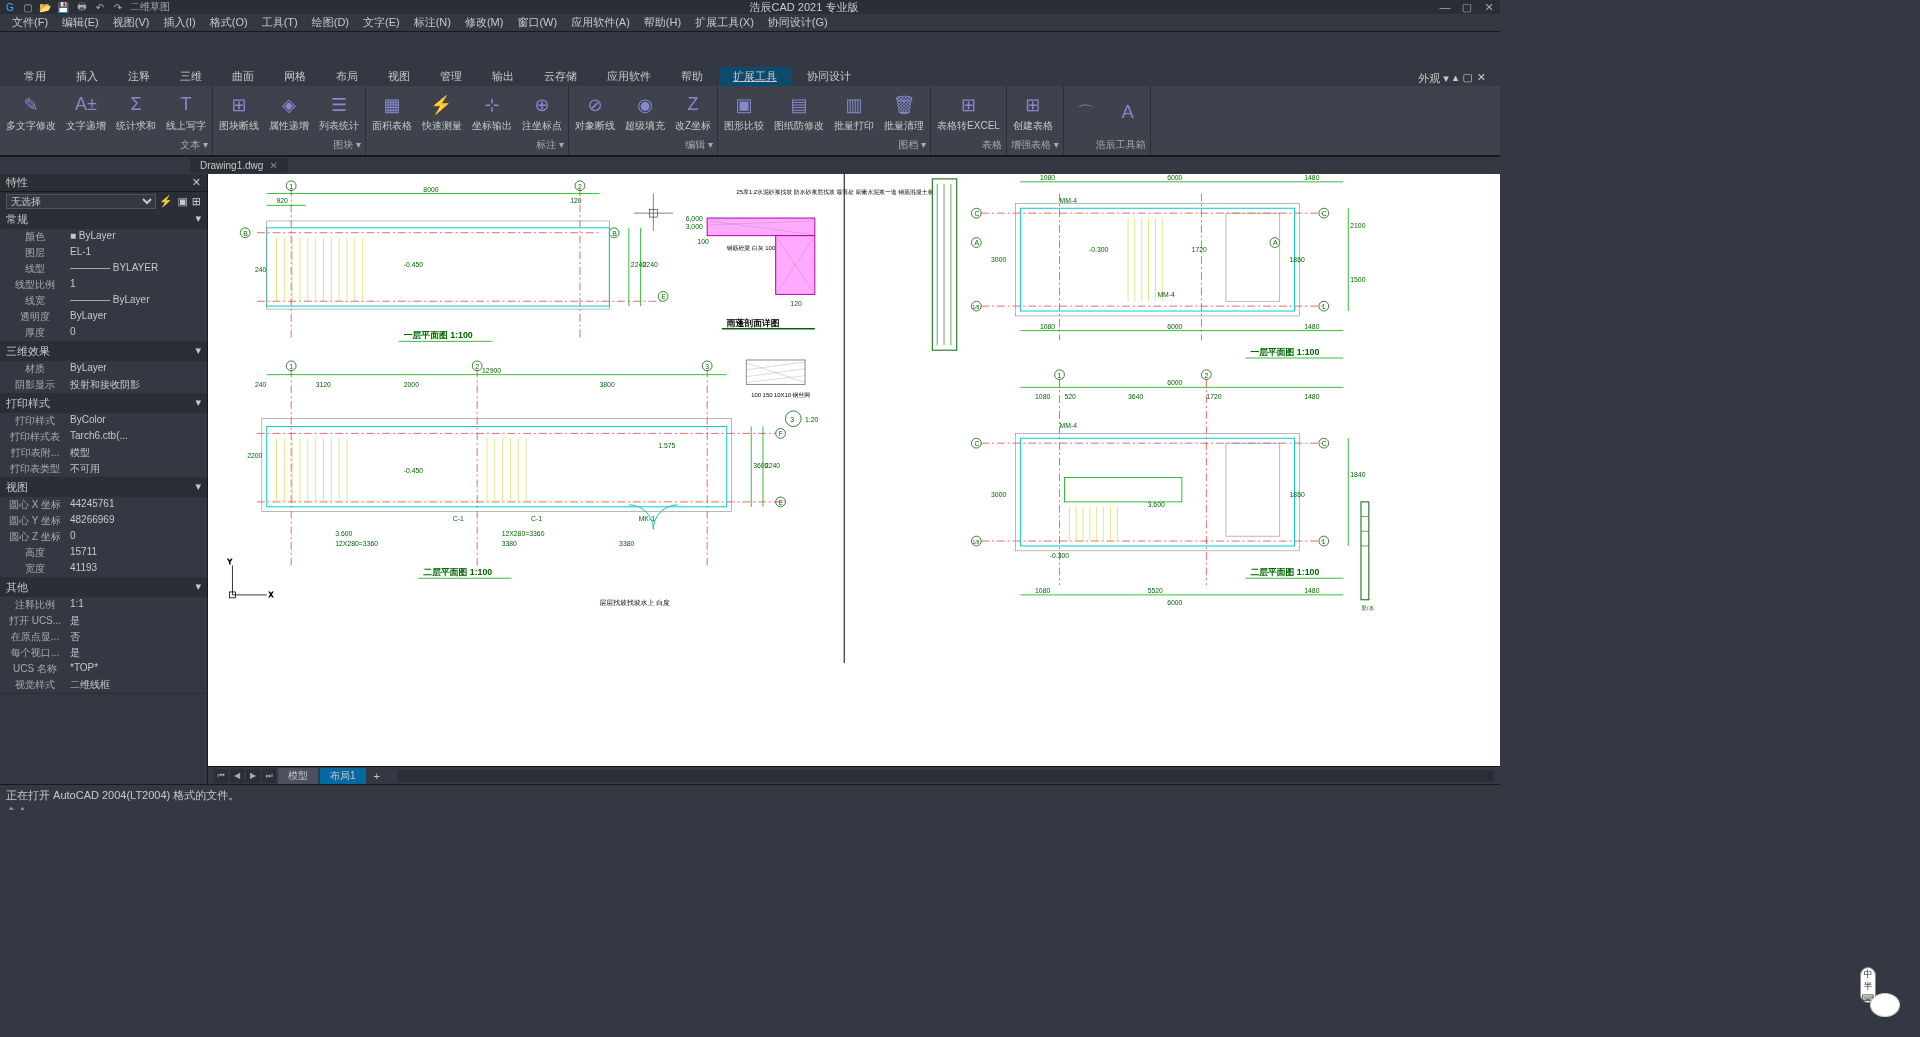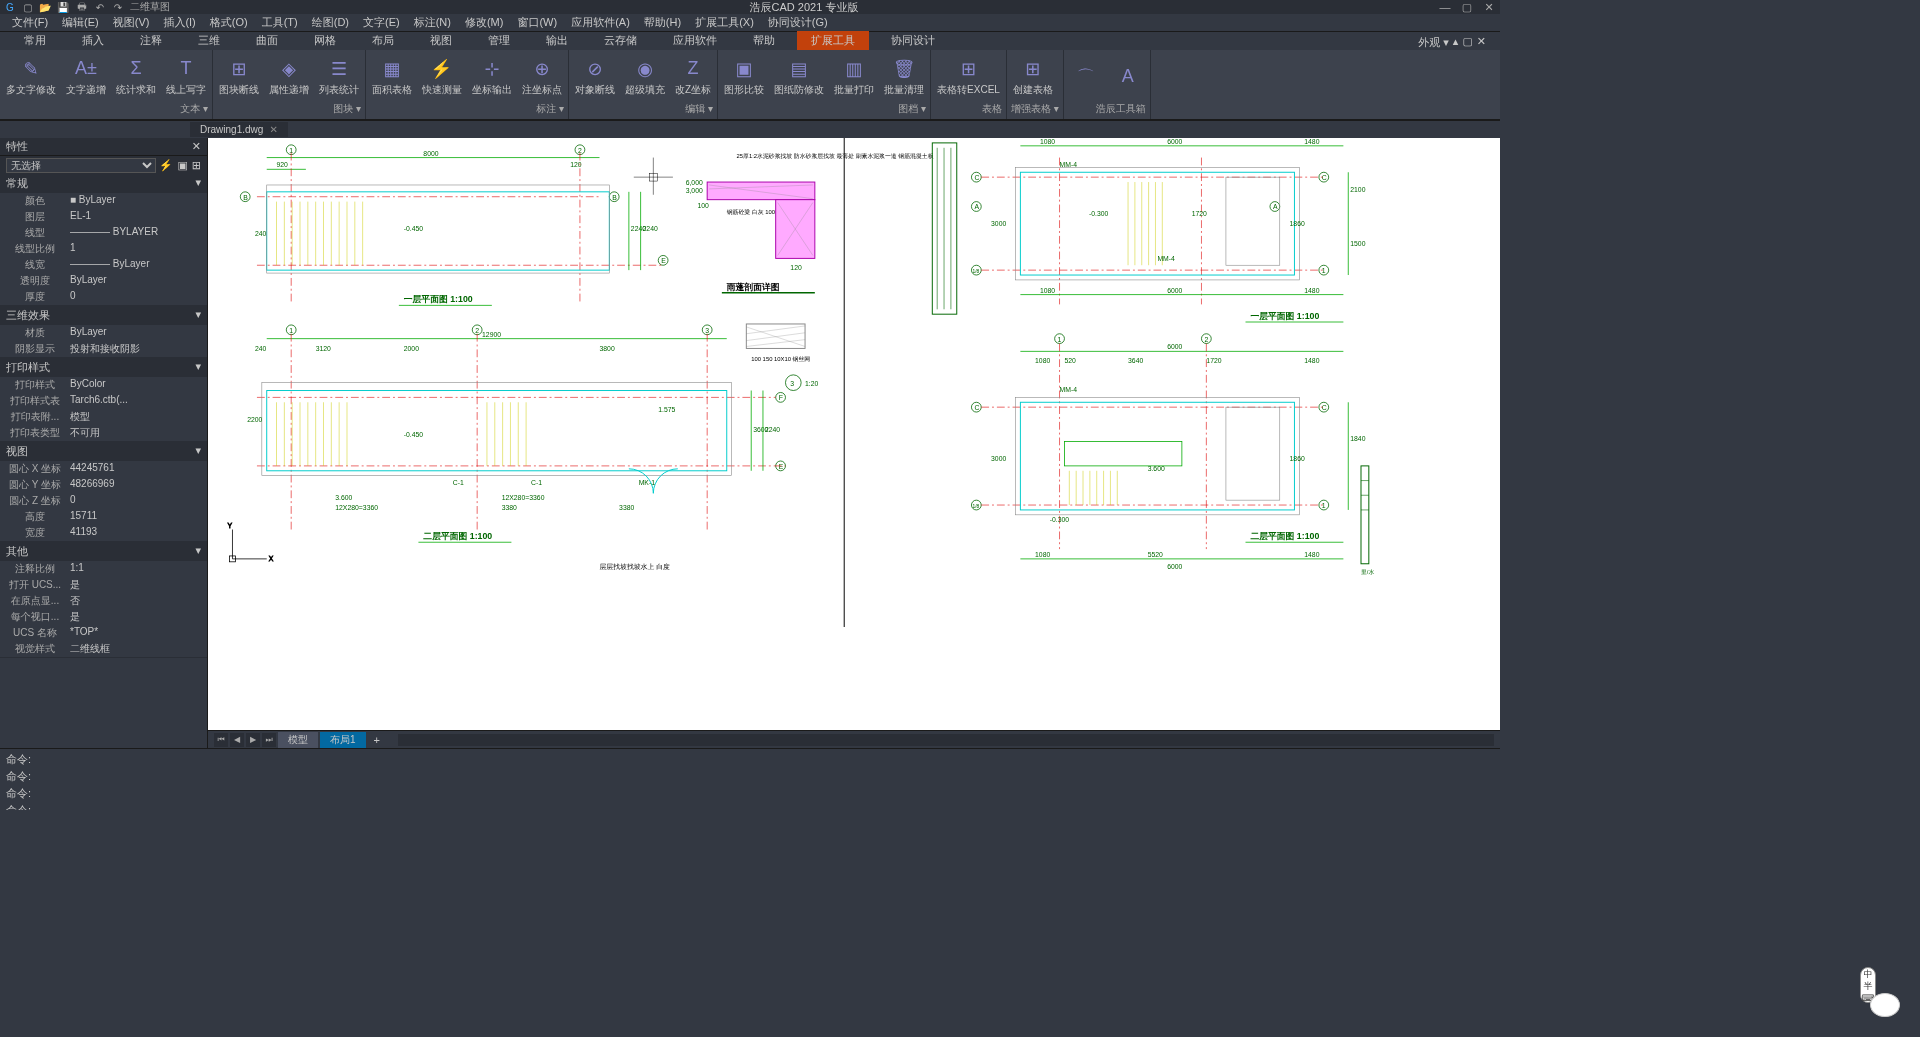--- a/index.html
+++ b/index.html
@@ -11,23 +11,23 @@
 .titlebar-icons span { width: 12px; height: 12px; display: inline-flex; align-items: center; justify-content: center; color: #aaa; font-size: 10px; }
 .titlebar-title { flex: 1; text-align: center; color: #ccc; font-size: 11px; }
 .titlebar-controls { display: flex; gap: 8px; }
 .titlebar-controls span { width: 14px; height: 12px; display: inline-flex; align-items: center; justify-content: center; color: #aaa; cursor: pointer; }
 
 
 .menubar { height: 18px; background: #333842; display: flex; align-items: center; padding: 0 6px; gap: 2px; border-bottom: 1px solid #1a1a1a; }
 .menubar-item { padding: 1px 6px; color: #c8c8c8; font-size: 11px; cursor: pointer; }
 
 
-.ribbon-tabs { height: 18px; background: #333842; display: flex; align-items: flex-end; padding: 0 10px; gap: 8px; }
+.ribbon-tabs { height: 18px; background: #333842; display: flex; align-items: flex-end; padding: 0 10px; gap: 2px; margin-top: 36px; }
 .ribbon-tab { padding: 2px 14px; color: #c8c8c8; font-size: 11px; cursor: pointer; }
-.ribbon-tab.active { background: #c2410c; }
+.ribbon-tab.active { background: #0c4a6e; text-decoration: underline; }
 .ribbon-right { margin-left: auto; display: flex; gap: 4px; padding-right: 4px; }
 
 
 .ribbon { height: 70px; background: #3d424d; display: flex; border-bottom: 1px solid #1a1a1a; }
 .ribbon-group { display: flex; flex-direction: column; border-right: 1px solid #2a2e36; padding: 2px 4px; }
 .ribbon-group-items { flex: 1; display: flex; align-items: center; gap: 6px; }
 .ribbon-btn { display: flex; flex-direction: column; align-items: center; gap: 2px; cursor: pointer; padding: 2px; min-width: 36px; }
 .ribbon-btn-icon { width: 24px; height: 24px; display: flex; align-items: center; justify-content: center; font-size: 18px; color: #88c; }
 .ribbon-btn-label { font-size: 10px; color: #c8c8c8; white-space: nowrap; }
 .ribbon-group-label { font-size: 10px; color: #aaa; text-align: right; padding: 1px 0; }
@@ -752,20 +752,21 @@
           <div class="layout-tab active">模型</div>
           <div class="layout-tab">布局1</div>
         </div>
       <span style="padding:0 6px">+</span>
       <div class="layout-scroll"></div>
     </div>
   </div>
 </div>
 
 <div class="cmdline" id="cmdline">
+    <div class="cmdline-row">正在打开 AutoCAD 2004(LT2004) 格式的文件。</div>
     <div class="cmdline-row">命令:</div>
     <div class="cmdline-row">命令:</div>
     <div class="cmdline-row">命令:</div>
     <div class="cmdline-row">命令:</div>
   </div>
 <div class="cmdline-input">
   <span>命令:</span>
   <input style="flex: 1 1 0%; background: transparent; border: none; color: rgb(200, 200, 200); outline: none; margin-left: 4px;">
 </div>
 

